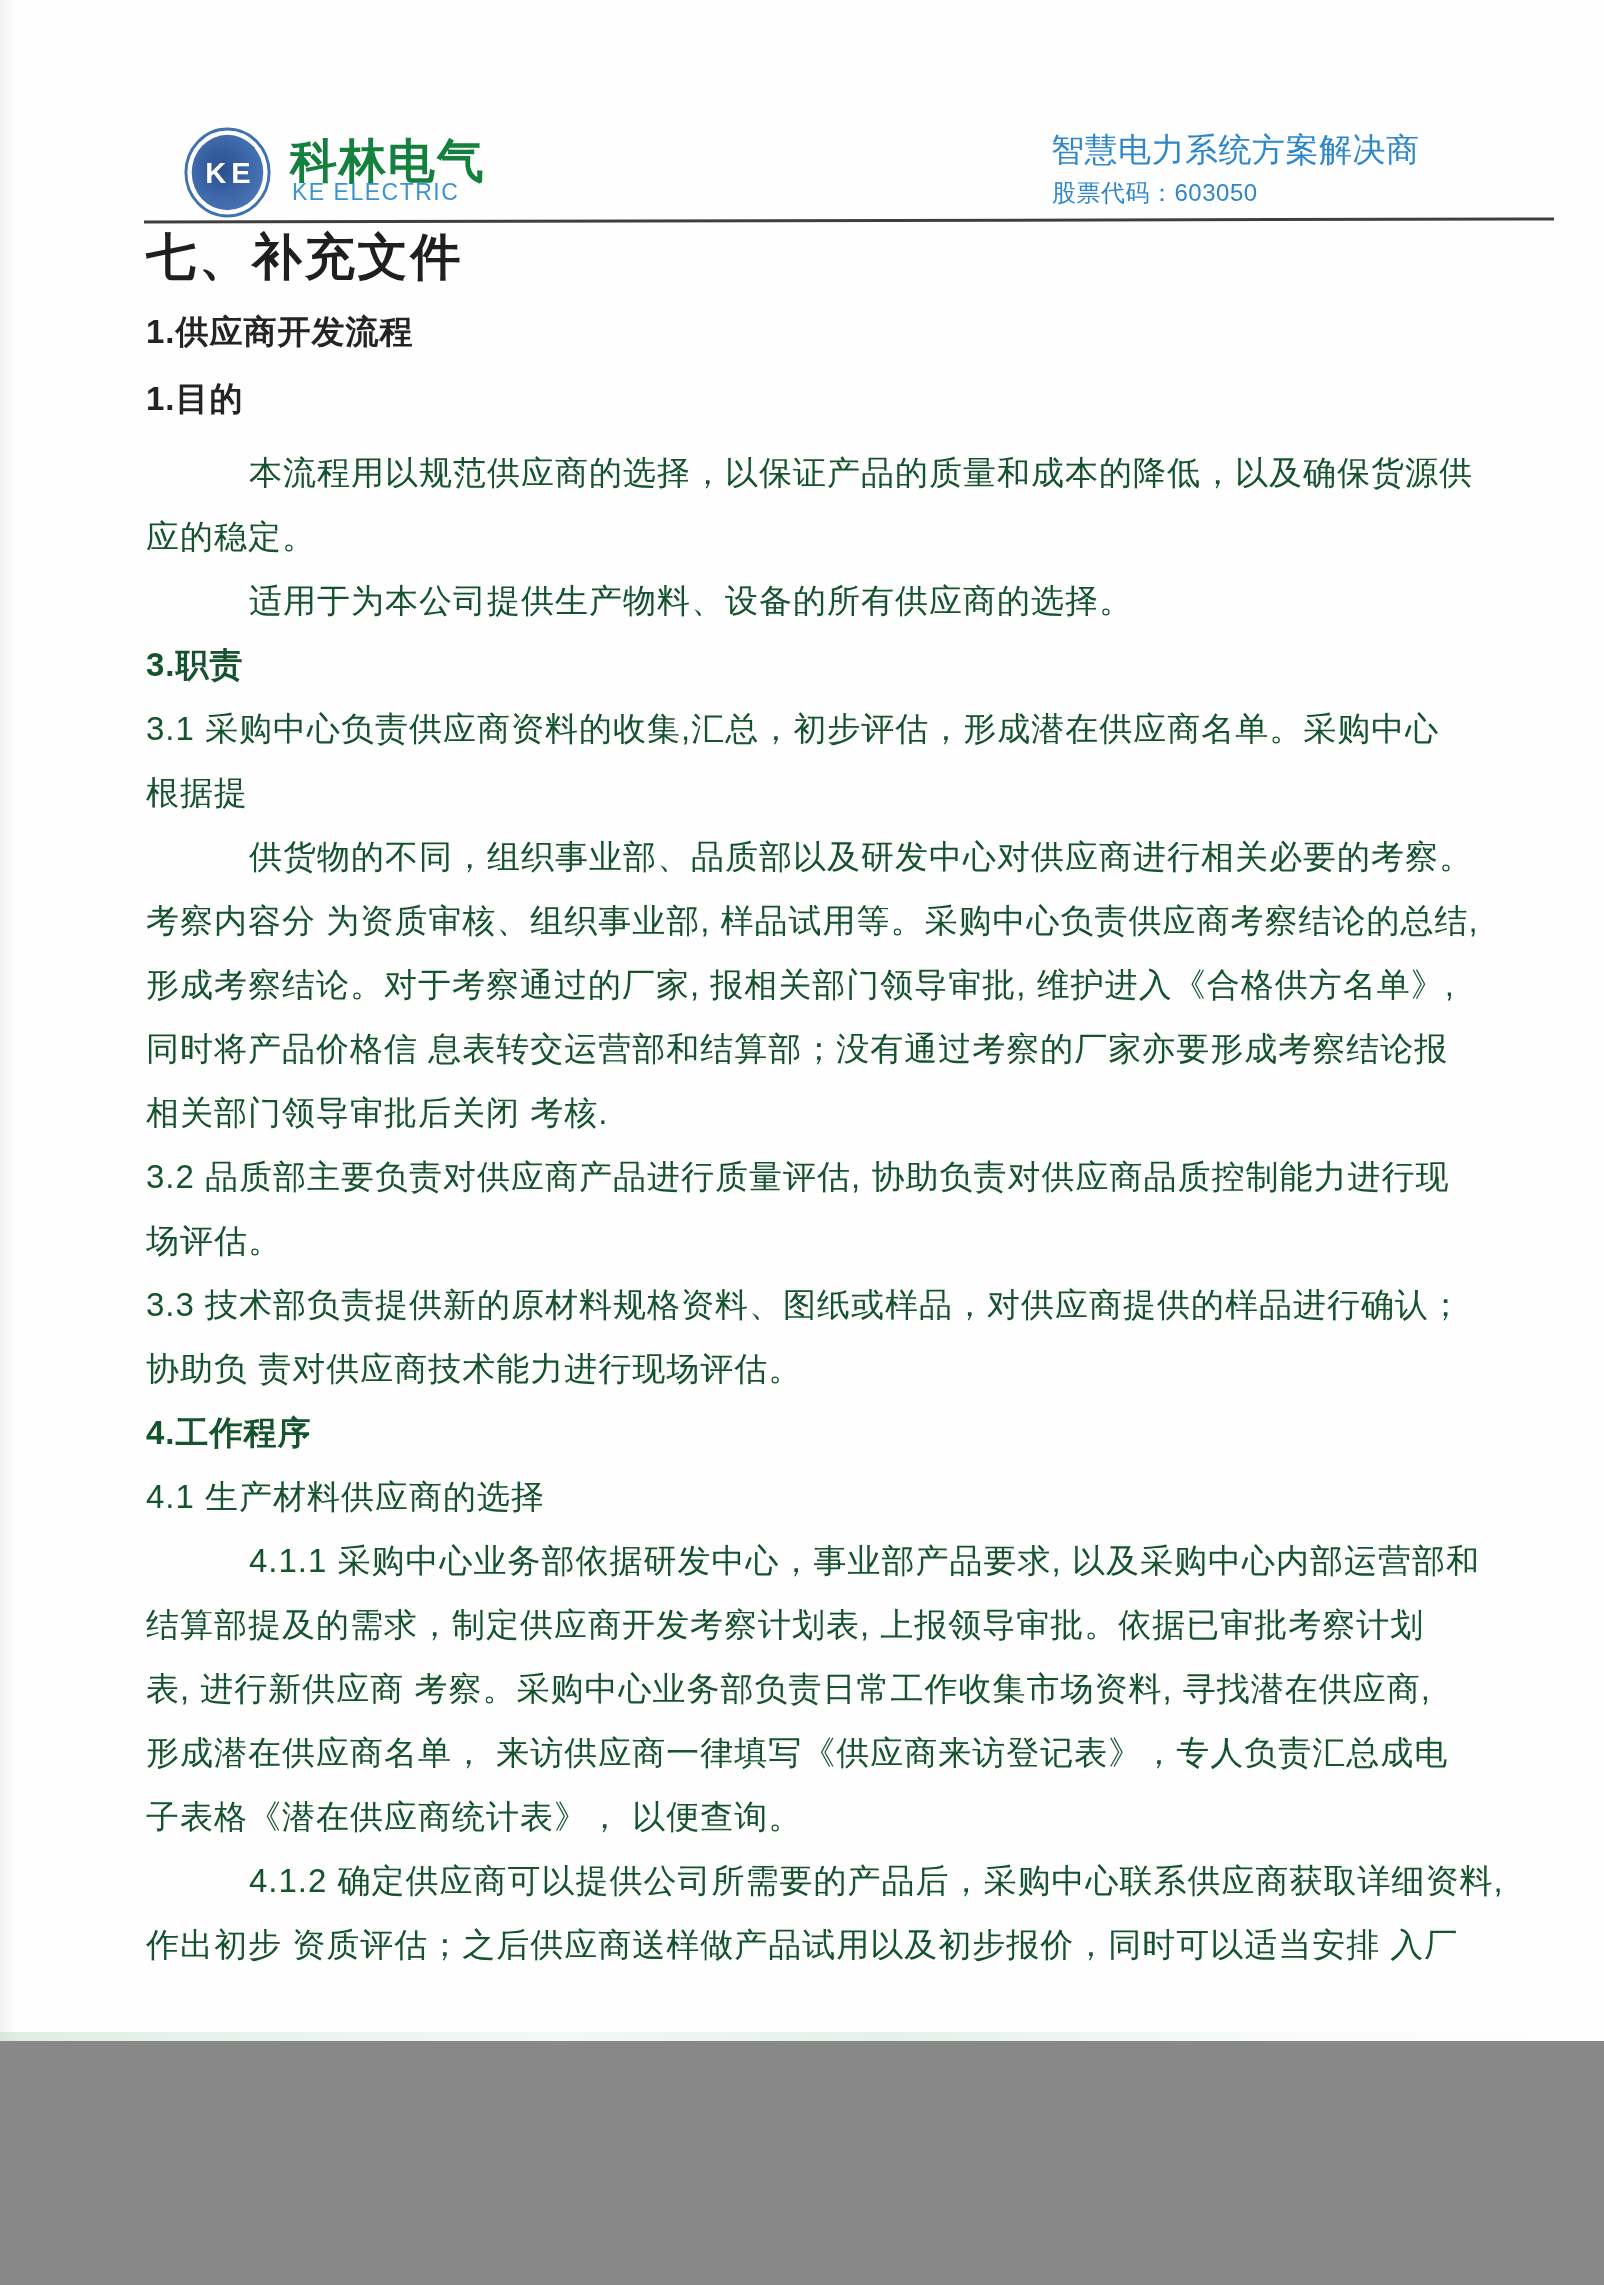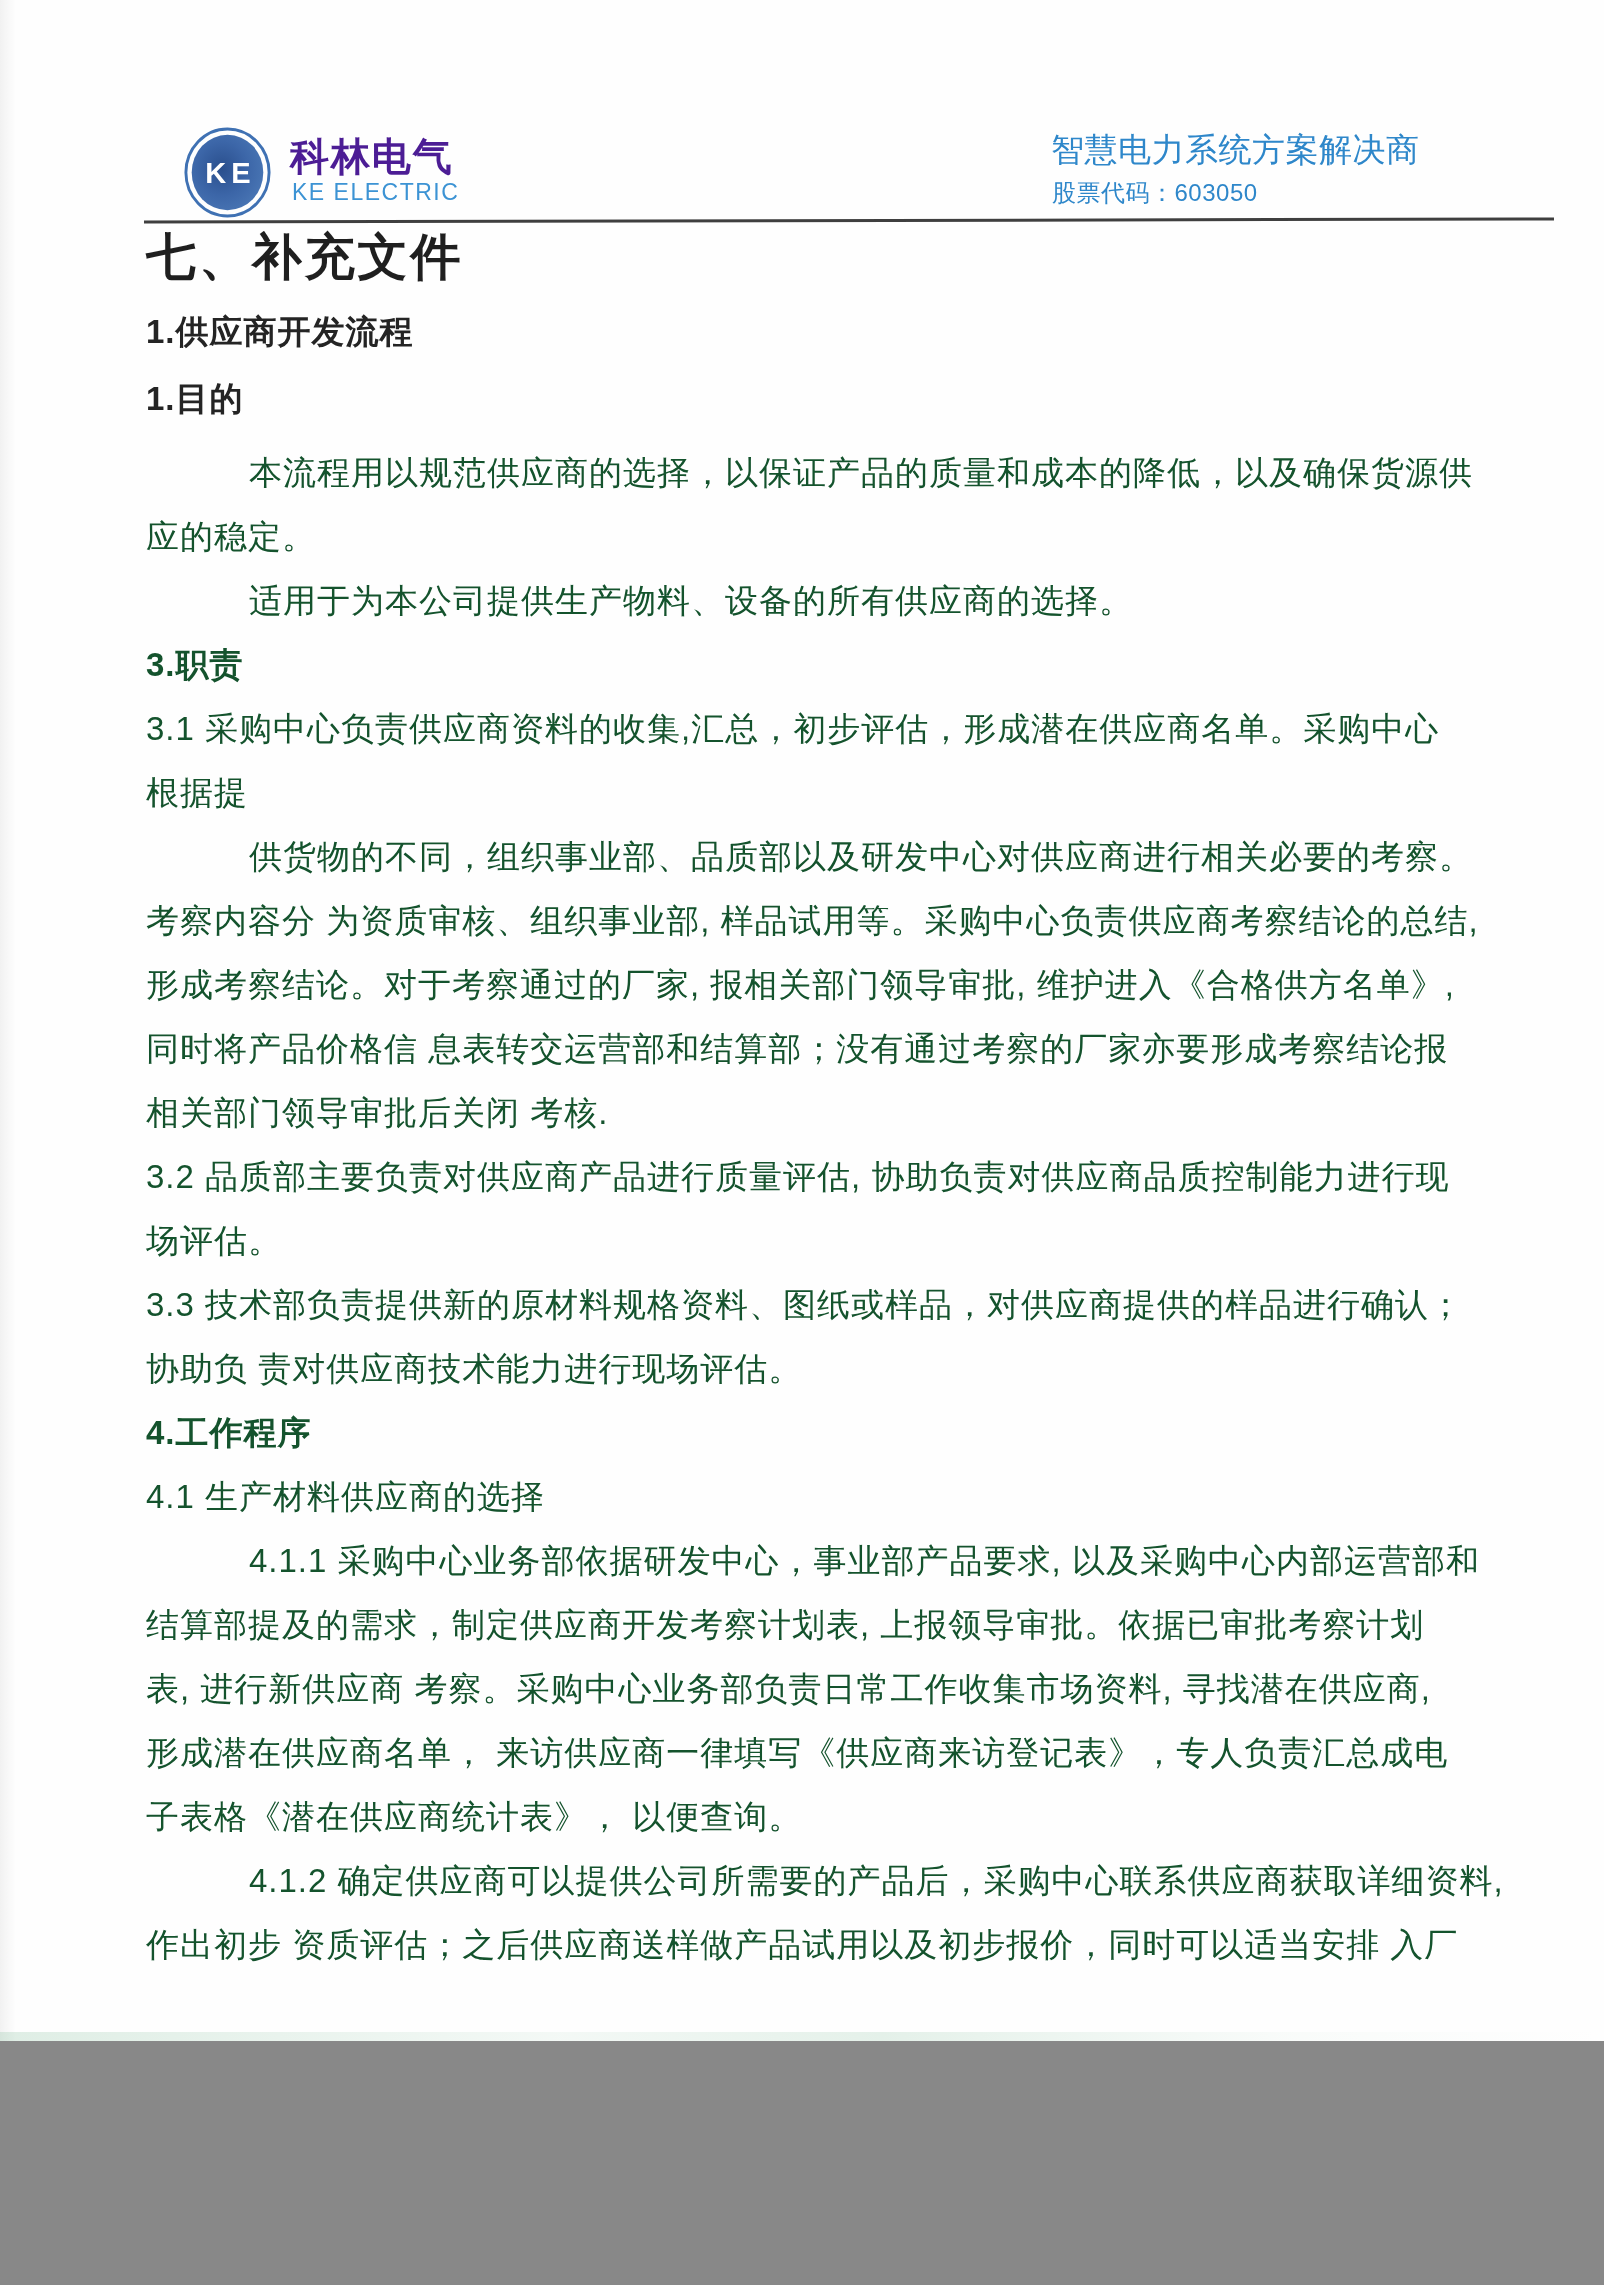--- a/index.html
+++ b/index.html
@@ -20,22 +20,22 @@
     position:absolute;left:0;right:0;bottom:0;height:8.7px;
     background:linear-gradient(90deg,
       rgba(150,200,170,0.30), rgba(150,200,170,0.10) 35%,
       rgba(150,200,170,0.25) 55%, rgba(150,200,170,0.05) 80%, rgba(255,255,255,0));
   }
 
   
   .logo{position:absolute;left:183px;top:127px;width:89px;height:91px;}
   .brand-cn{
     position:absolute;left:290px;top:137px;
-    font-size:39px;font-weight:700;letter-spacing:1.9px;
-    color:#4c1d95;line-height:1;
+    font-size:47px;font-weight:700;letter-spacing:1.9px;
+    color:#15803d;line-height:1;
   }
   .brand-en{
     position:absolute;left:292px;top:180px;
     font-size:23px;font-weight:500;letter-spacing:1.5px;
     color:#3c93d4;line-height:1.1;
   }
   .slogan{
     position:absolute;left:1051px;top:132px;
     font-size:33px;font-weight:400;letter-spacing:0.5px;
     color:#2e87ca;line-height:1.1;text-align:center;

